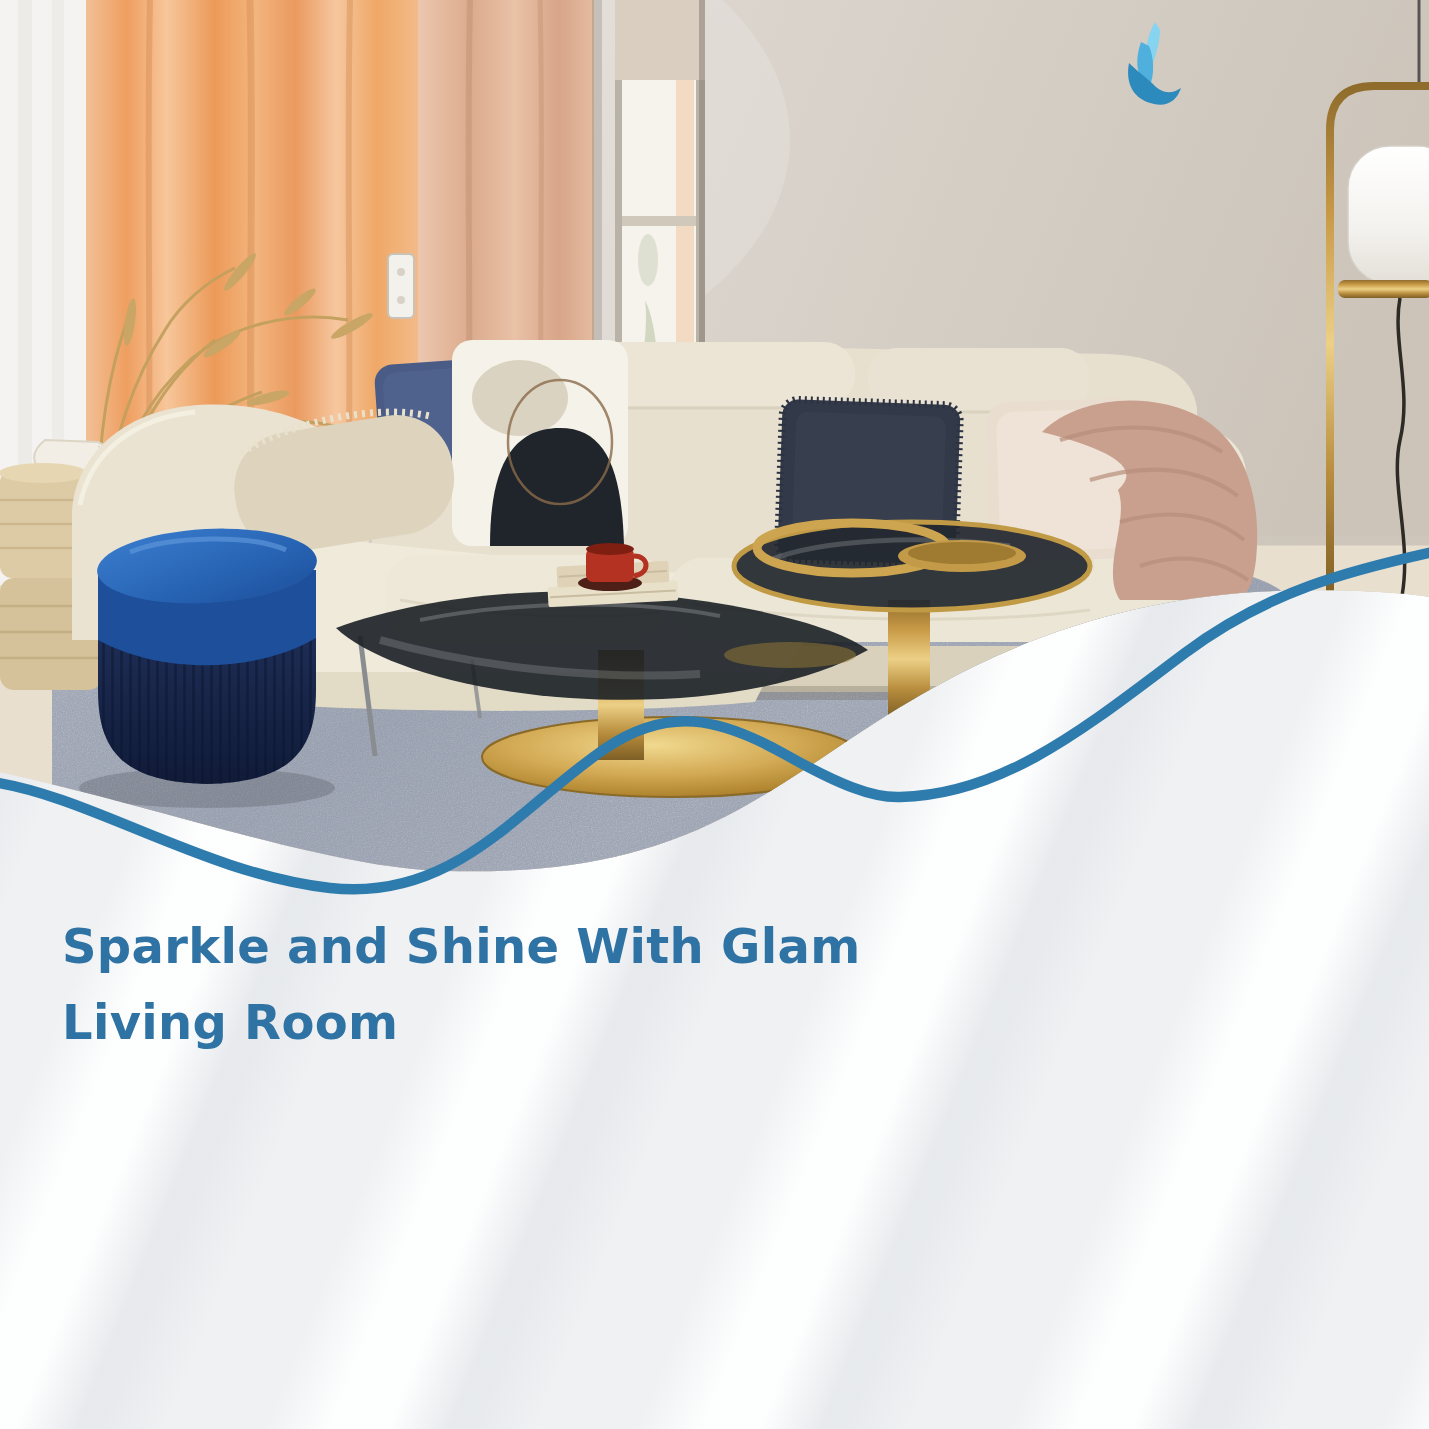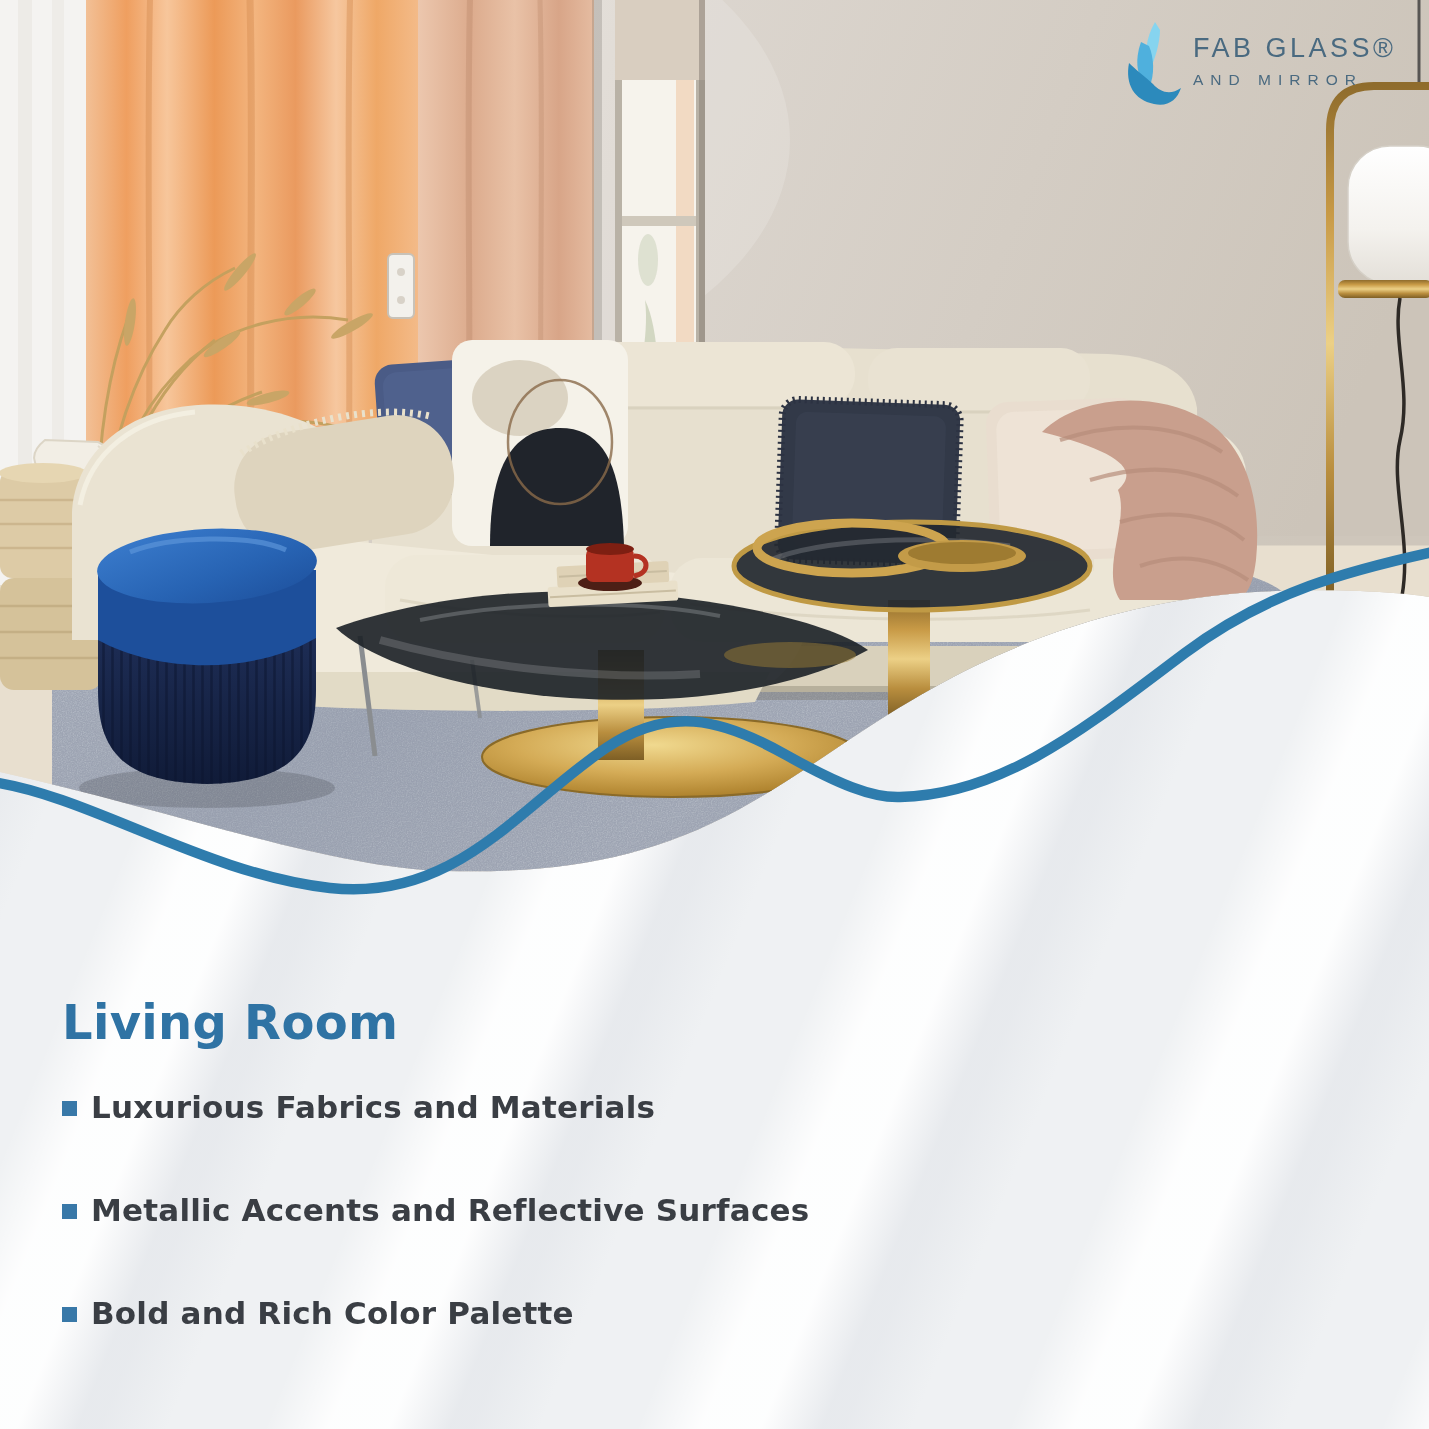--- a/index.html
+++ b/index.html
@@ -294,40 +294,22 @@
 
     <path d="M-8,782 C90,796 205,874 330,888 C455,902 520,806 606,748 C668,707 718,716 788,756 C838,784 872,798 900,797 C1005,795 1090,724 1185,653 C1268,591 1350,570 1437,551" fill="none" stroke="var(--accent,#2e7cad)" stroke-width="10.5" stroke-linecap="round"></path>
   </svg>
 
   <div class="logo">
     <svg width="58" height="88" viewBox="0 0 58 88" aria-hidden="true">
       <path d="M31,0 C22,16 19,34 26,47 C31,38 36,20 36,8 Z" fill="#86d4ef"></path>
       <path d="M17,20 C10,40 13,57 25,66 C31,53 30,35 25,24 Z" fill="#4fb0dd"></path>
       <path d="M5,41 C1,62 10,78 30,82 C44,85 53,78 57,66 C47,73 37,71 29,62 C19,53 11,47 5,41 Z" fill="#2c8abc"></path>
     </svg>
-    <div class="logo-text">
-      <div class="logo-line1">FAB GLASS®</div>
-      <div class="logo-line2">AND MIRROR</div>
-    </div>
   </div>
 
   <h1 class="headline" style="margin:0;">
-    <br>
+    <span>Sparkle and Shine With Glam</span><br>
     <span>Living Room</span>
   </h1>
 
-  <ul class="bullets">
-    <li>
-      <span class="bullet-square"></span>
-      <span class="bullet-label">Luxurious Fabrics and Materials</span>
-    </li>
-    <li>
-      <span class="bullet-square"></span>
-      <span class="bullet-label">Metallic Accents and Reflective Surfaces</span>
-    </li>
-    <li>
-      <span class="bullet-square"></span>
-      <span class="bullet-label">Bold and Rich Color Palette</span>
-    </li>
-  </ul>
 
 
 </div>
 
 </body></html>

